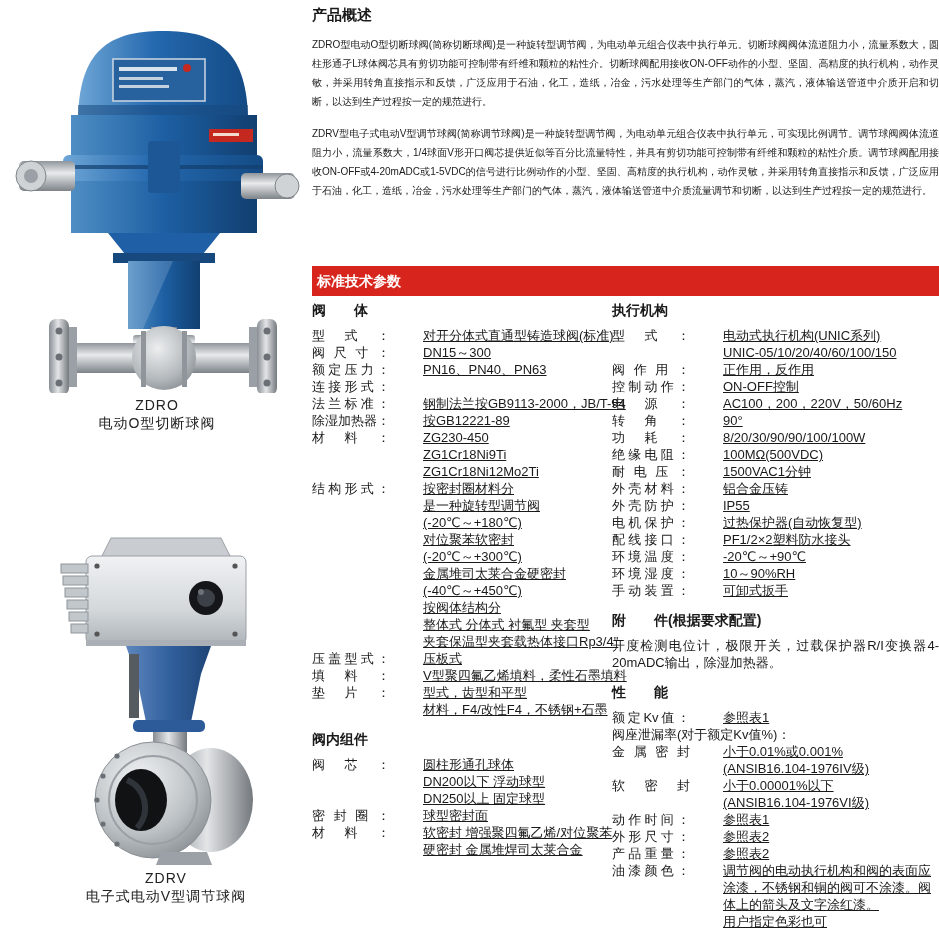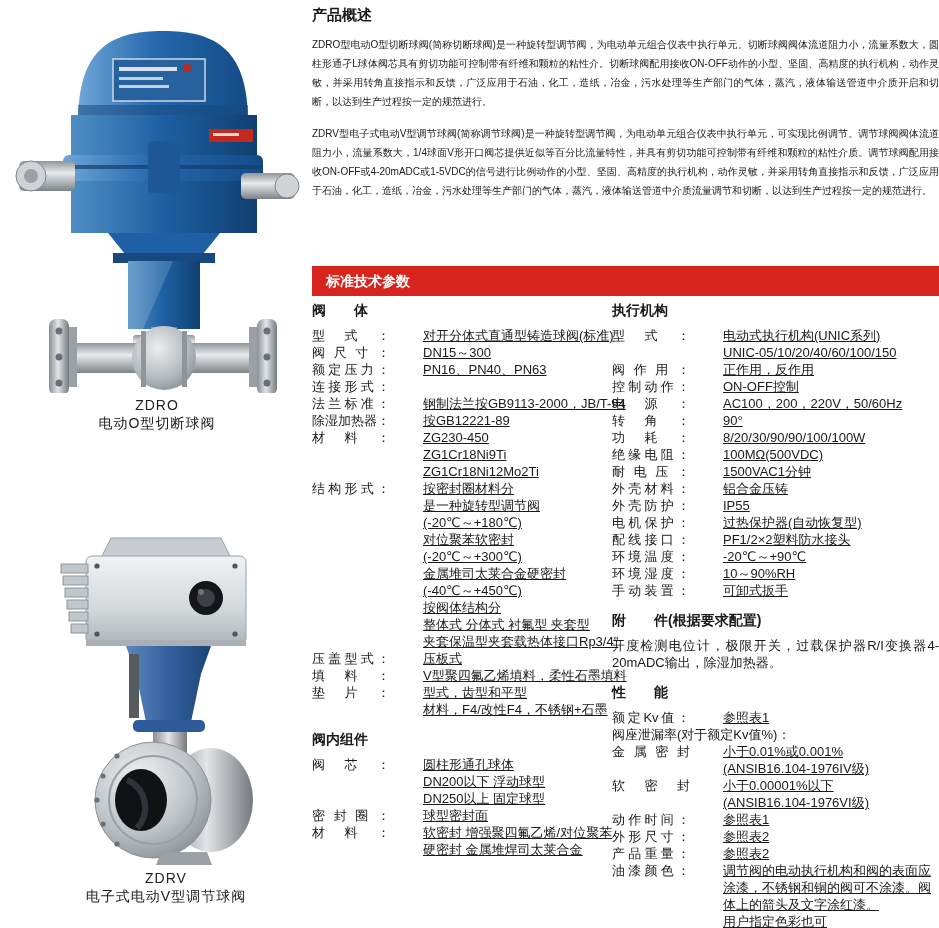--- a/index.html
+++ b/index.html
@@ -10,21 +10,21 @@
   .figure{position:absolute;text-align:center;}
   .figure svg{display:block;margin:0 auto;}
   .fig-model{font-size:14px;letter-spacing:1px;color:#222;margin-top:4px;}
   .fig-caption{font-size:14px;color:#222;margin-top:2px;letter-spacing:1px;}
 
   
   .right-col{position:absolute;left:312px;top:0;width:627px;height:928px;}
   .overview-title{font-size:15px;font-weight:bold;margin:6px 0 10px 0;}
   .overview-p{font-size:10px;line-height:19px;text-align:justify;margin:0 0 13px 0;}
   .banner{position:absolute;left:0;top:266px;width:627px;height:30px;background:#d7251d;
-          color:#fff;font-weight:bold;font-size:14px;line-height:30px;padding-left:14px;
+          color:#fff;font-weight:bold;font-size:14px;line-height:30px;padding-left:5px;
           box-sizing:border-box;}
   .spec-wrap{position:absolute;left:0;top:302px;width:627px;display:flex;}
   .spec-col{font-size:13px;line-height:17px;}
   .spec-col.left{width:300px;}
   .spec-col.right{width:327px;}
   .spec-heading{font-size:14px;font-weight:bold;margin:13px 0 8px 0;}
   .spec-col > .spec-heading:first-child{margin-top:0;}
   .spec-row{display:flex;align-items:flex-start;gap:33px;}
   .spec-label{width:78px;min-width:78px;text-align:justify;text-align-last:justify;
               -moz-text-align-last:justify;}

